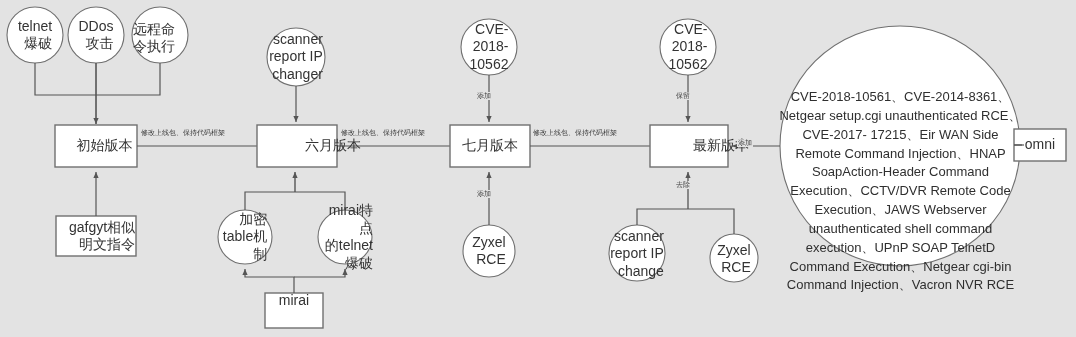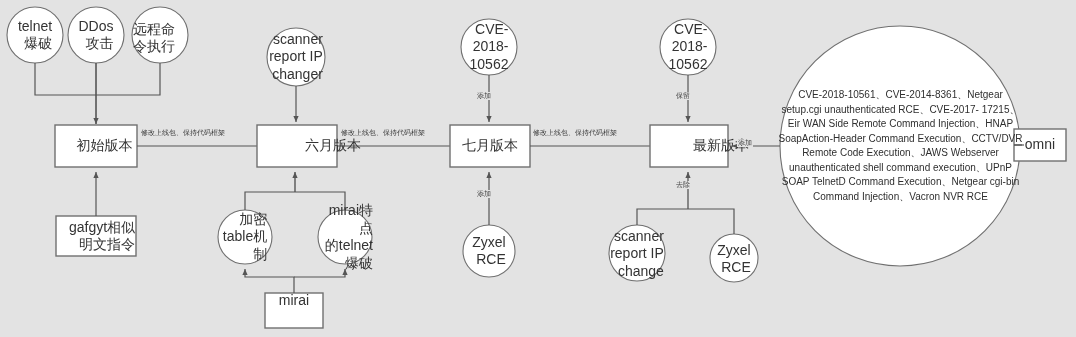--- a/index.html
+++ b/index.html
@@ -40,21 +40,21 @@
     line-height: 1.1;
     text-align: center;
     background: #e3e3e3;
     padding: 0 1px;
     white-space: nowrap;
   }
   .big-text {
     position: absolute;
     text-align: center;
     color: #2f2f2f;
-    font-size: 10px;
+    font-size: 13px;
     line-height: 1.45;
   }
 </style>
 </head>
 <body>
 
 <svg id="canvas" viewBox="0 0 1076 337" xmlns="http://www.w3.org/2000/svg">
   <defs>
     <marker id="arrow" markerWidth="7" markerHeight="7" refX="6" refY="2.6" orient="auto" markerUnits="userSpaceOnUse">
       <path d="M0,0 L6,2.6 L0,5.2 z" fill="#555555"></path>

